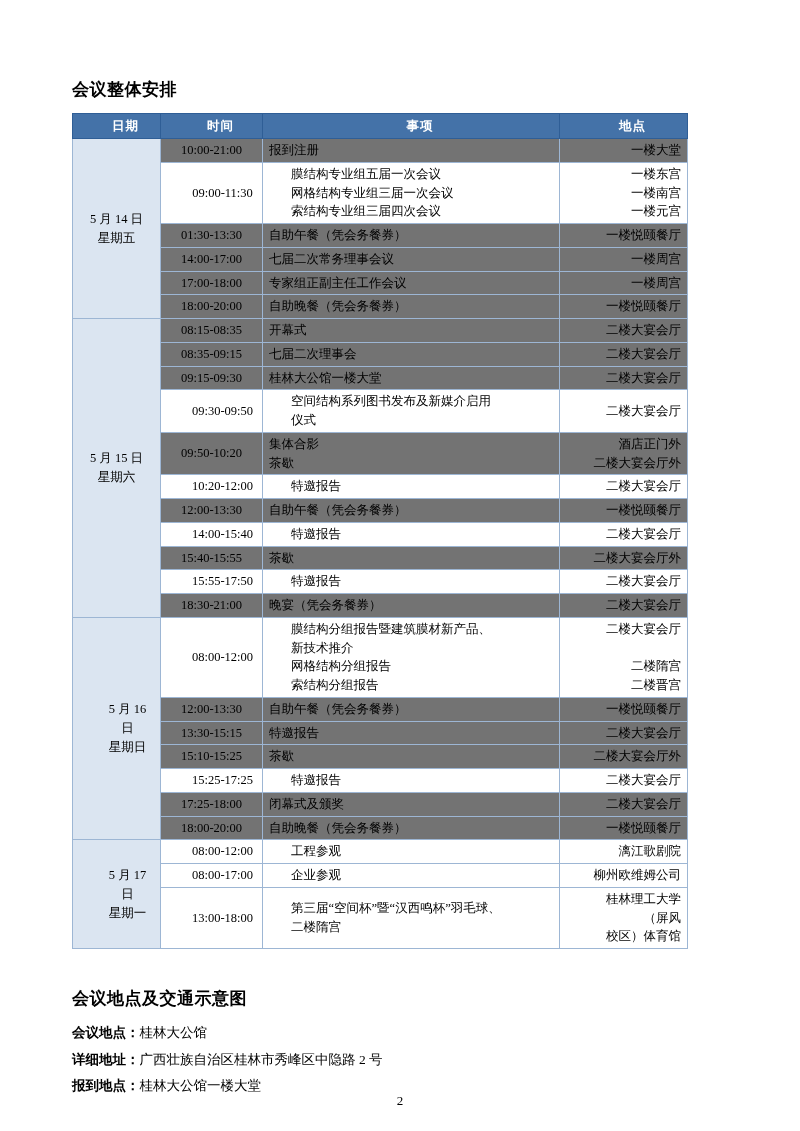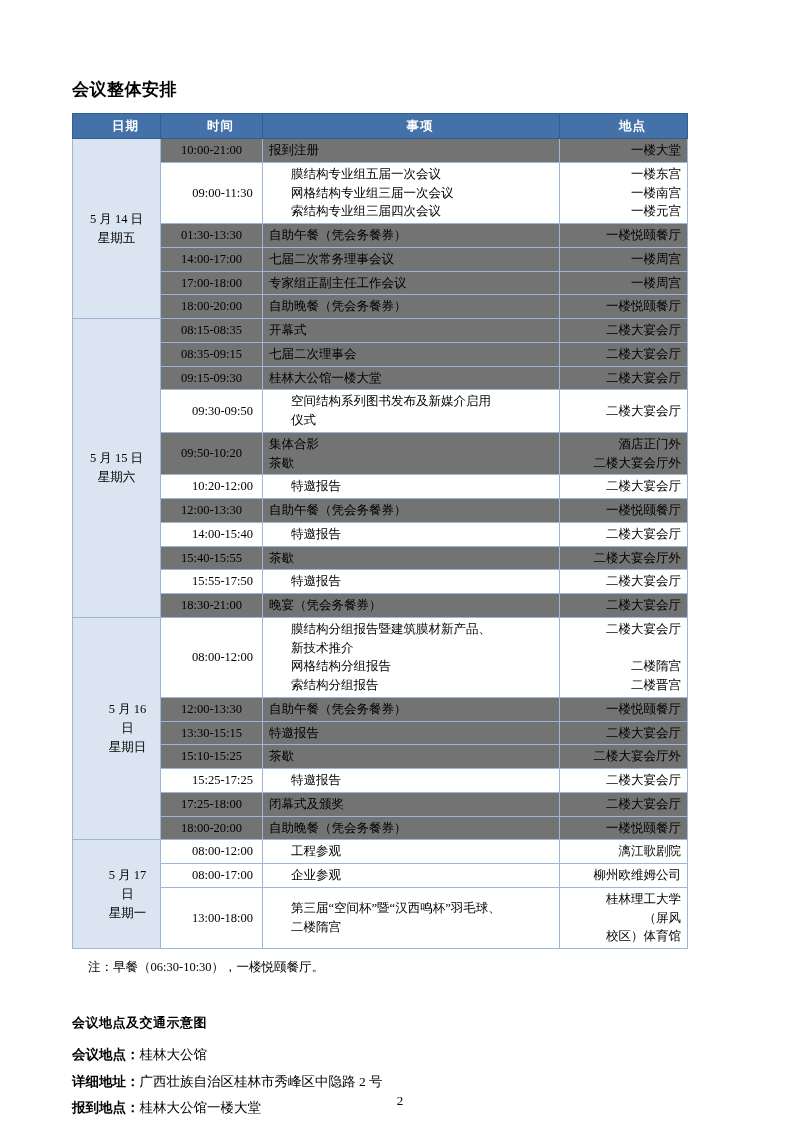--- a/index.html
+++ b/index.html
@@ -83,21 +83,21 @@
   }
   .multi-line span {
     display: block;
   }
   .note {
     font-size: 12.5px;
     margin: 10px 0 0 16px;
   }
   h2.section-title-2 {
     font-family: "Liberation Sans", sans-serif;
-    font-size: 13px;
+    font-size: 17px;
     font-weight: bold;
     margin: 38px 0 12px 0;
     letter-spacing: 0.5px;
   }
   .addr-line {
     font-size: 13.5px;
     margin: 0 0 5px 0;
     line-height: 1.6;
   }
   .addr-line .lbl {
@@ -406,21 +406,20 @@
             <span>二楼隋宫</span>
           </td>
           <td class="place-cell multi-line">
             <span>桂林理工大学（屏风</span>
             <span>校区）体育馆</span>
           </td>
         </tr>
       </tbody>
   </table>
 
-  <div class="note">注：早餐（06:30-10:30），一楼悦颐餐厅。</div>
 
   <h2 class="section-title-2">会议地点及交通示意图</h2>
 
   <div class="addr-line">
     <span class="lbl">会议地点：</span><span>桂林大公馆</span>
   </div>
   <div class="addr-line">
     <span class="lbl">详细地址：</span><span>广西壮族自治区桂林市秀峰区中隐路 2 号</span>
   </div>
   <div class="addr-line">

